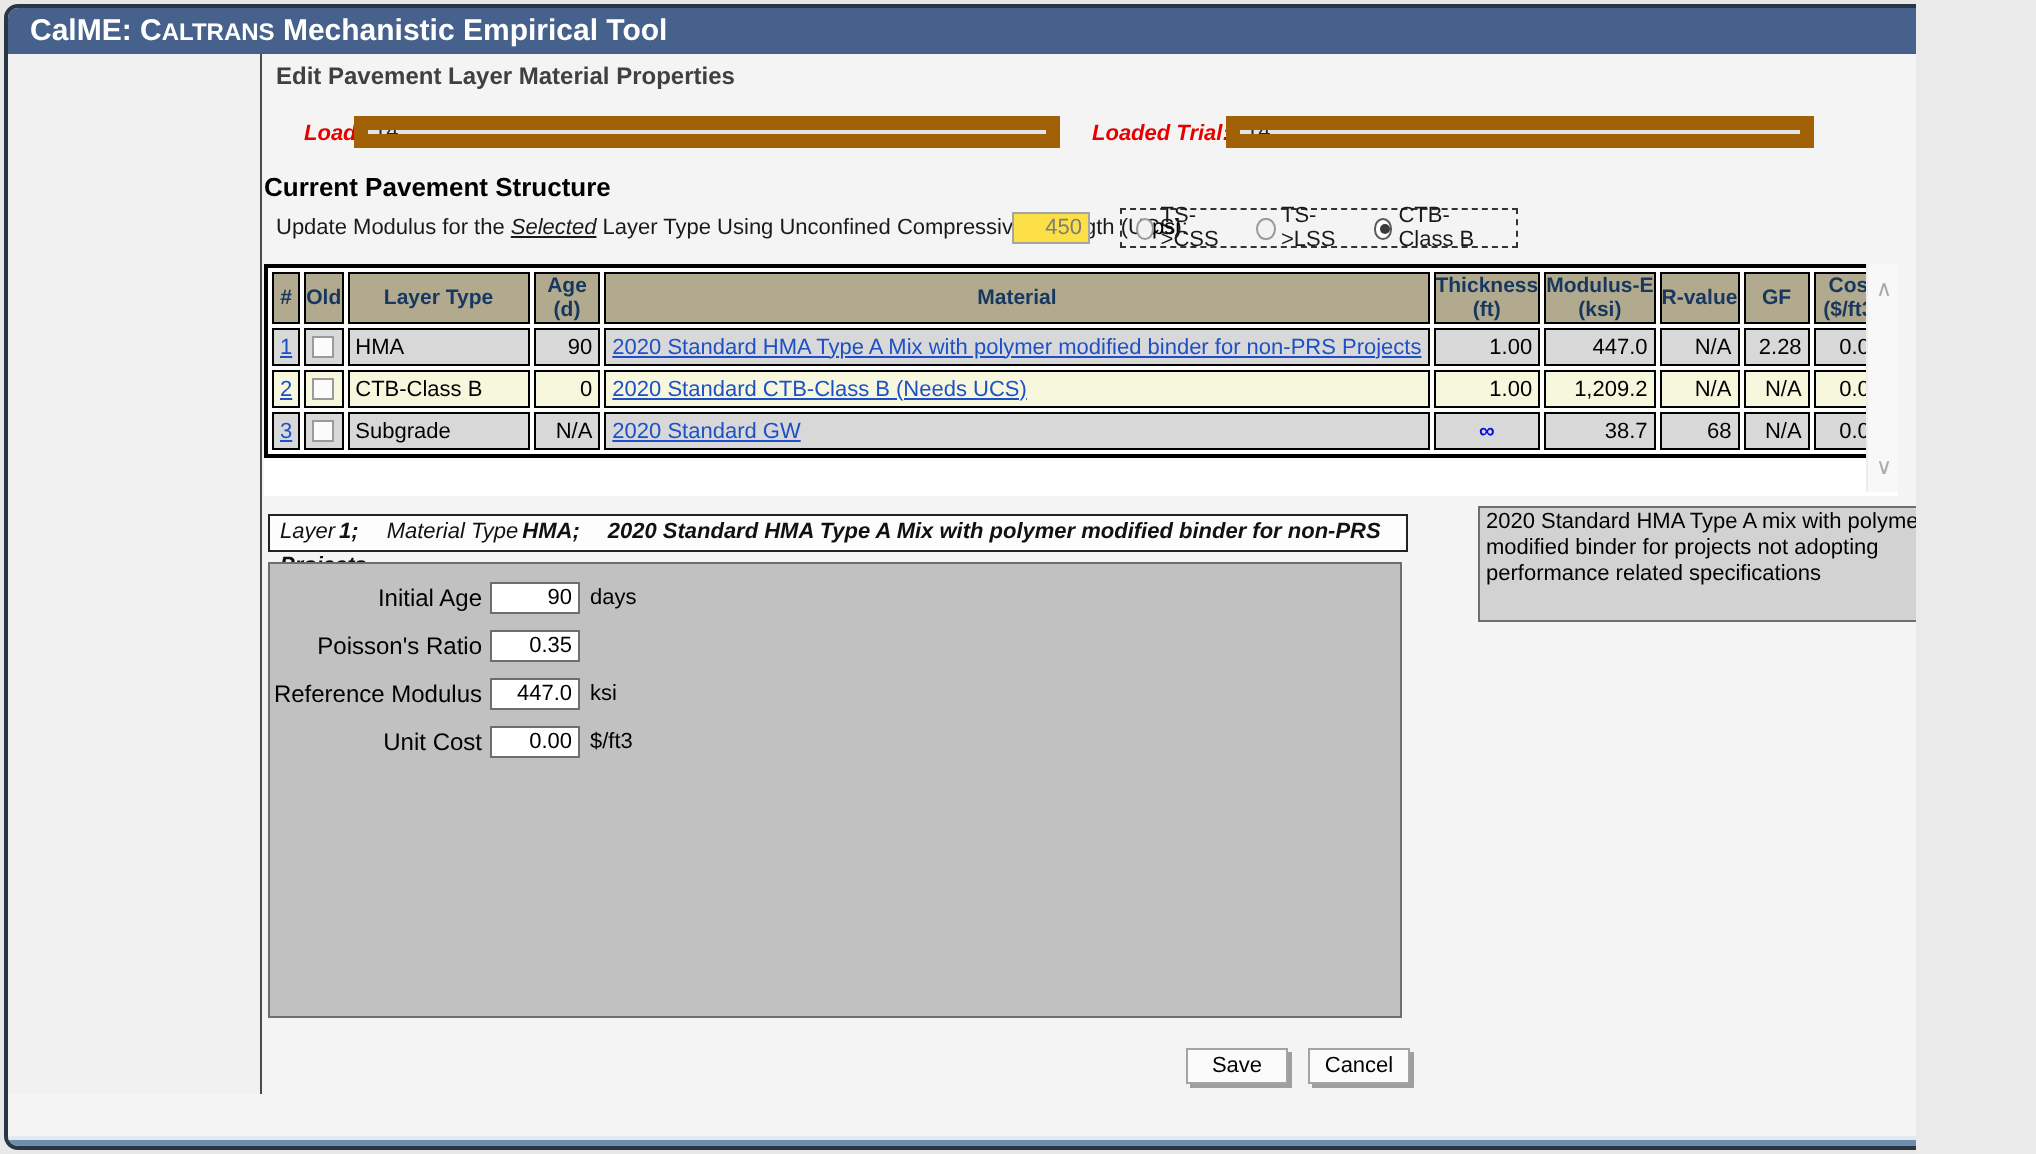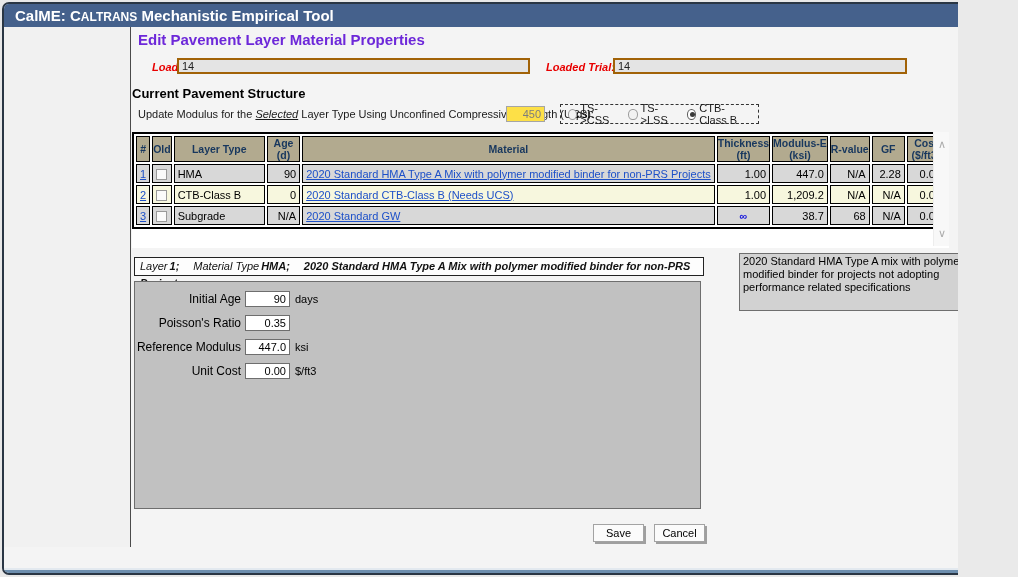--- a/index.html
+++ b/index.html
@@ -9,24 +9,24 @@
            border:2px solid #2a3644; border-radius:7px; background:#f4f4f4; overflow:hidden; }
 
   
   .titlebar { position:absolute; left:0; top:0; right:0; height:23px; background:#45618c;
               color:#fff; font-weight:bold; font-size:15px; line-height:23px; padding-left:11px; }
   .titlebar .caps { font-size:12px; }
 
   
   .sidebar { position:absolute; left:0; top:23px; width:127px; bottom:26px; background:#f1f1f1; border-right:1px solid #4a4a4a; }
 
-  .page-heading { position:absolute; left:134px; top:27px; font-size:15px; font-weight:bold; color:#6d28d9; }
+  .page-heading { position:absolute; left:134px; top:27px; font-size:12px; font-weight:bold; color:#404040; }
 
   .redlbl { position:absolute; color:#e80000; font-weight:bold; font-style:italic; font-size:11px; }
-  .ro-input { position:absolute; background:#e4e4e4; border:2px solid #a16207; font-size:11px;
+  .ro-input { position:absolute; background:#e4e4e4; border:7px solid #a16207; font-size:11px;
               font-family:"Liberation Sans",sans-serif; color:#222; padding:0 3px; height:16px; }
 
   .cps-heading { position:absolute; left:128px; top:82px; width:700px; text-align:left;
                  font-size:13px; font-weight:bold; color:#000; }
 
   .ucs-row { position:absolute; left:134px; top:104px; font-size:11px; color:#1a1a1a; }
   .ucs-input { position:absolute; left:502px; top:102px; width:39px; height:16px; background:#fde047;
                border:1px solid #a5a5a5; color:#7d7d7d; font-size:11px; text-align:right; padding:0 3px;
                font-family:"Liberation Sans",sans-serif; }
   .psi { position:absolute; left:548px; top:104px; font-size:11px;margin-left:24px; }

